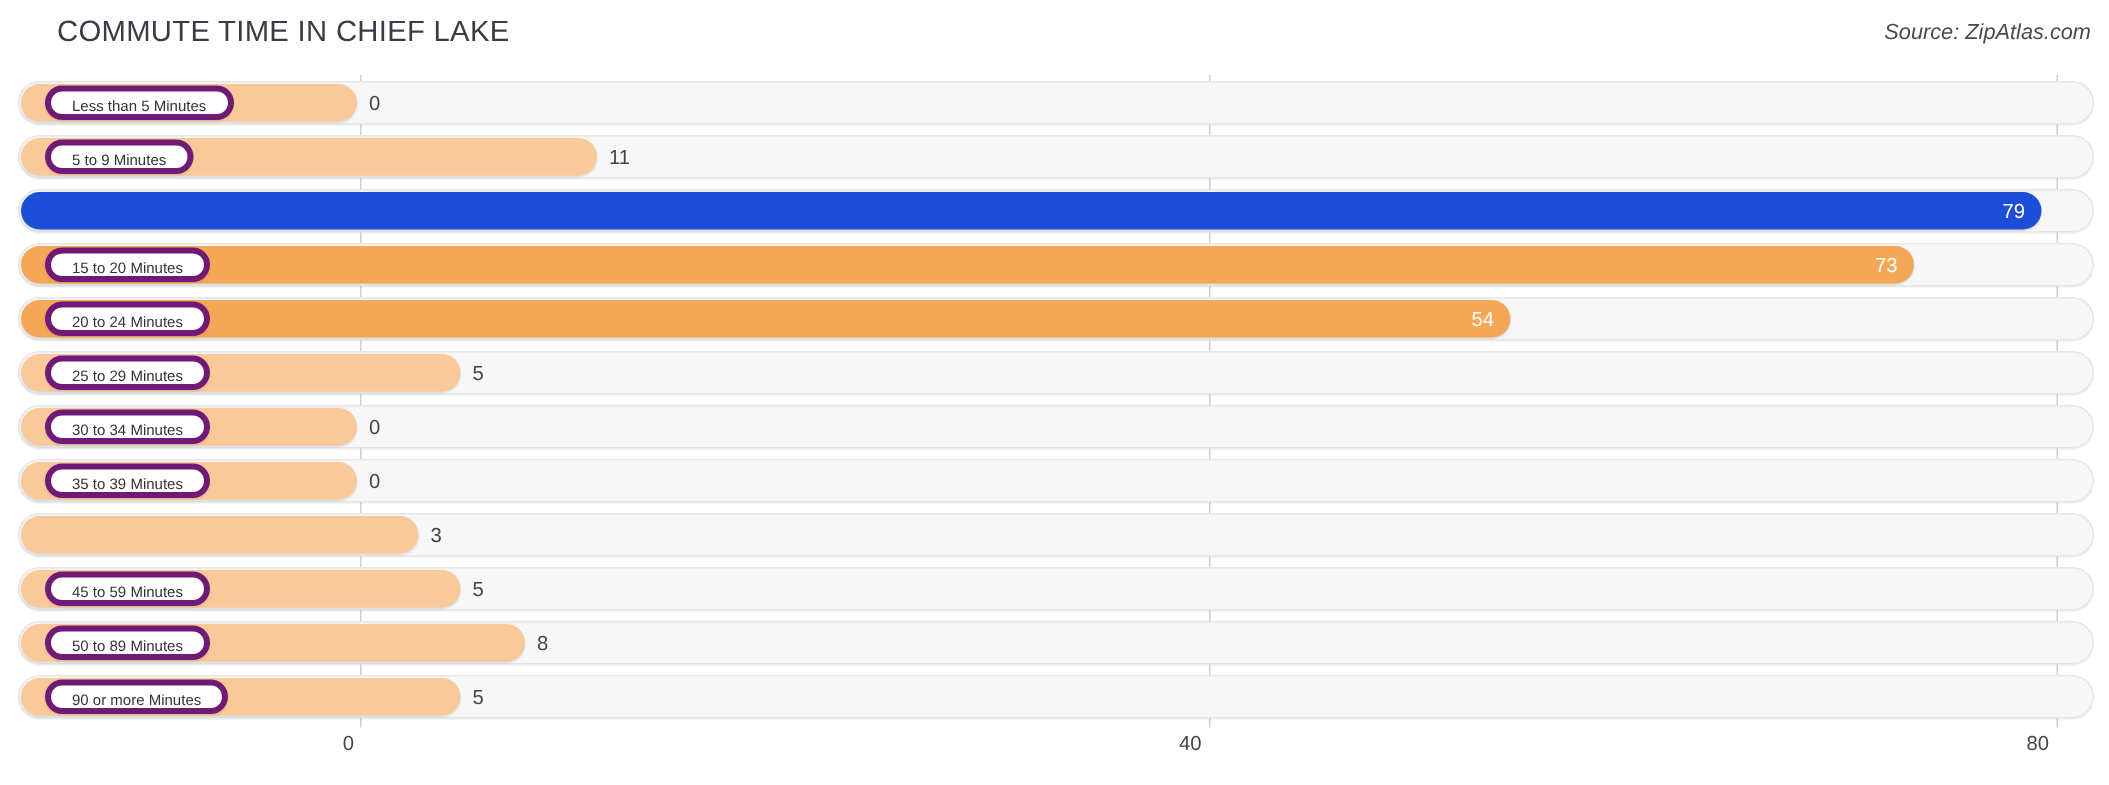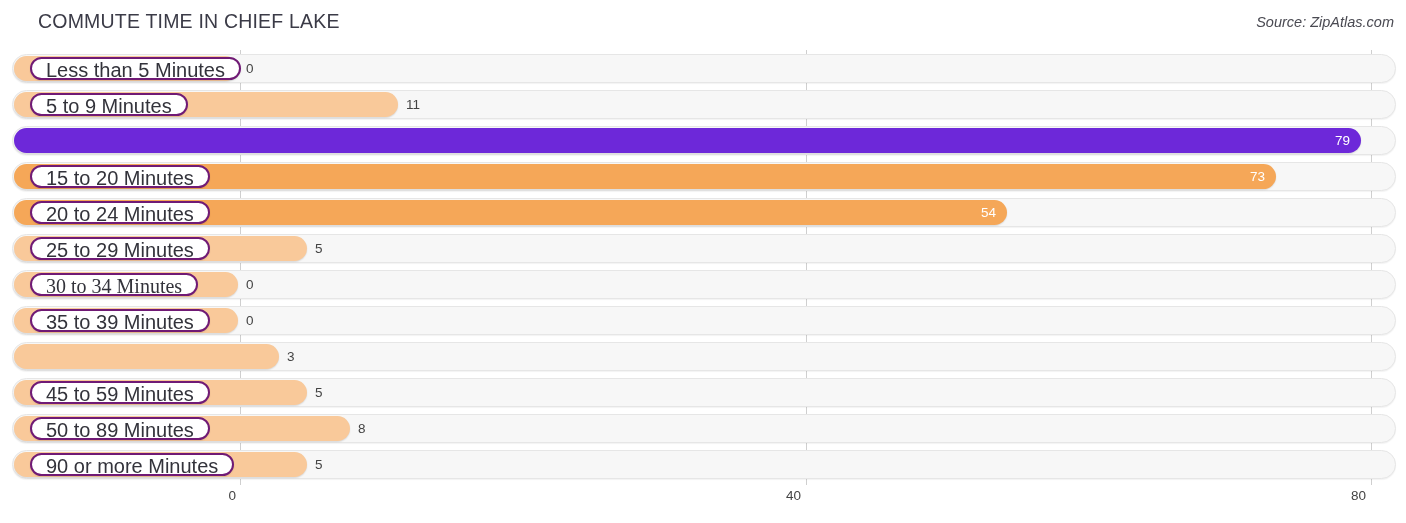--- a/index.html
+++ b/index.html
@@ -105,23 +105,23 @@
 
   
   .label-pill {
     position: absolute;
     left: 18px;
     top: 3px;
     height: 23px;
     line-height: 22px;
     padding: 0 14px;
     background: #ffffff;
-    border: 2px solid #701a75;
+    border: 4px solid #701a75;
     border-radius: 12px;
-    font-size: 20px;
+    font-size: 10px;
     color: #33333b;
     white-space: nowrap;
     box-shadow: 0 1px 1.5px rgba(0,0,0,.10);
   }
 
   
   .axis {
     position: absolute;
     left: 0; top: 485px;
     width: 1406px;
@@ -158,21 +158,21 @@
           <div class="label-pill" style="color: rgb(51, 51, 59);">Less than 5 Minutes</div>
         </div>
         <div class="row" style="top: 40px;">
           <div class="track" style="background: rgb(247, 247, 247); border-color: rgb(230, 230, 230);"></div>
           <div class="bar" style="width: 384px; background: rgb(249, 201, 154);"></div>
           <span class="bar-value-out" style="left: 394px; color: rgb(68, 68, 68);">11</span>
           <div class="label-pill" style="color: rgb(51, 51, 59);">5 to 9 Minutes</div>
         </div>
         <div class="row" style="top: 76px;">
           <div class="track" style="background: rgb(247, 247, 247); border-color: rgb(230, 230, 230);"></div>
-          <div class="bar" style="width: 1347px; background: #6d28d9;">
+          <div class="bar" style="width: 1347px; background: #1d4ed8;">
             <span class="bar-value-in" style="color: rgb(255, 255, 255);">79</span>
           </div>
         </div>
         <div class="row" style="top: 112px;">
           <div class="track" style="background: rgb(247, 247, 247); border-color: rgb(230, 230, 230);"></div>
           <div class="bar" style="width: 1262px; background: rgb(245, 167, 88);">
             <span class="bar-value-in" style="color: rgb(255, 255, 255);">73</span>
           </div>
           <div class="label-pill" style="color: rgb(51, 51, 59);">15 to 20 Minutes</div>
         </div>
@@ -186,21 +186,21 @@
         <div class="row" style="top: 184px;">
           <div class="track" style="background: rgb(247, 247, 247); border-color: rgb(230, 230, 230);"></div>
           <div class="bar" style="width: 293px; background: rgb(249, 201, 154);"></div>
           <span class="bar-value-out" style="left: 303px; color: rgb(68, 68, 68);">5</span>
           <div class="label-pill" style="color: rgb(51, 51, 59);">25 to 29 Minutes</div>
         </div>
         <div class="row" style="top: 220px;">
           <div class="track" style="background: rgb(247, 247, 247); border-color: rgb(230, 230, 230);"></div>
           <div class="bar" style="width: 224px; background: rgb(249, 201, 154);"></div>
           <span class="bar-value-out" style="left: 234px; color: rgb(68, 68, 68);">0</span>
-          <div class="label-pill" style="color: rgb(51, 51, 59); font-family: Liberation Serif, serif;">30 to 34 Minutes</div>
+          <div class="label-pill" style="color: rgb(51, 51, 59);">30 to 34 Minutes</div>
         </div>
         <div class="row" style="top: 256px;">
           <div class="track" style="background: rgb(247, 247, 247); border-color: rgb(230, 230, 230);"></div>
           <div class="bar" style="width: 224px; background: rgb(249, 201, 154);"></div>
           <span class="bar-value-out" style="left: 234px; color: rgb(68, 68, 68);">0</span>
           <div class="label-pill" style="color: rgb(51, 51, 59);">35 to 39 Minutes</div>
         </div>
         <div class="row" style="top: 292px;">
           <div class="track" style="background: rgb(247, 247, 247); border-color: rgb(230, 230, 230);"></div>
           <div class="bar" style="width: 265px; background: rgb(249, 201, 154);"></div>

